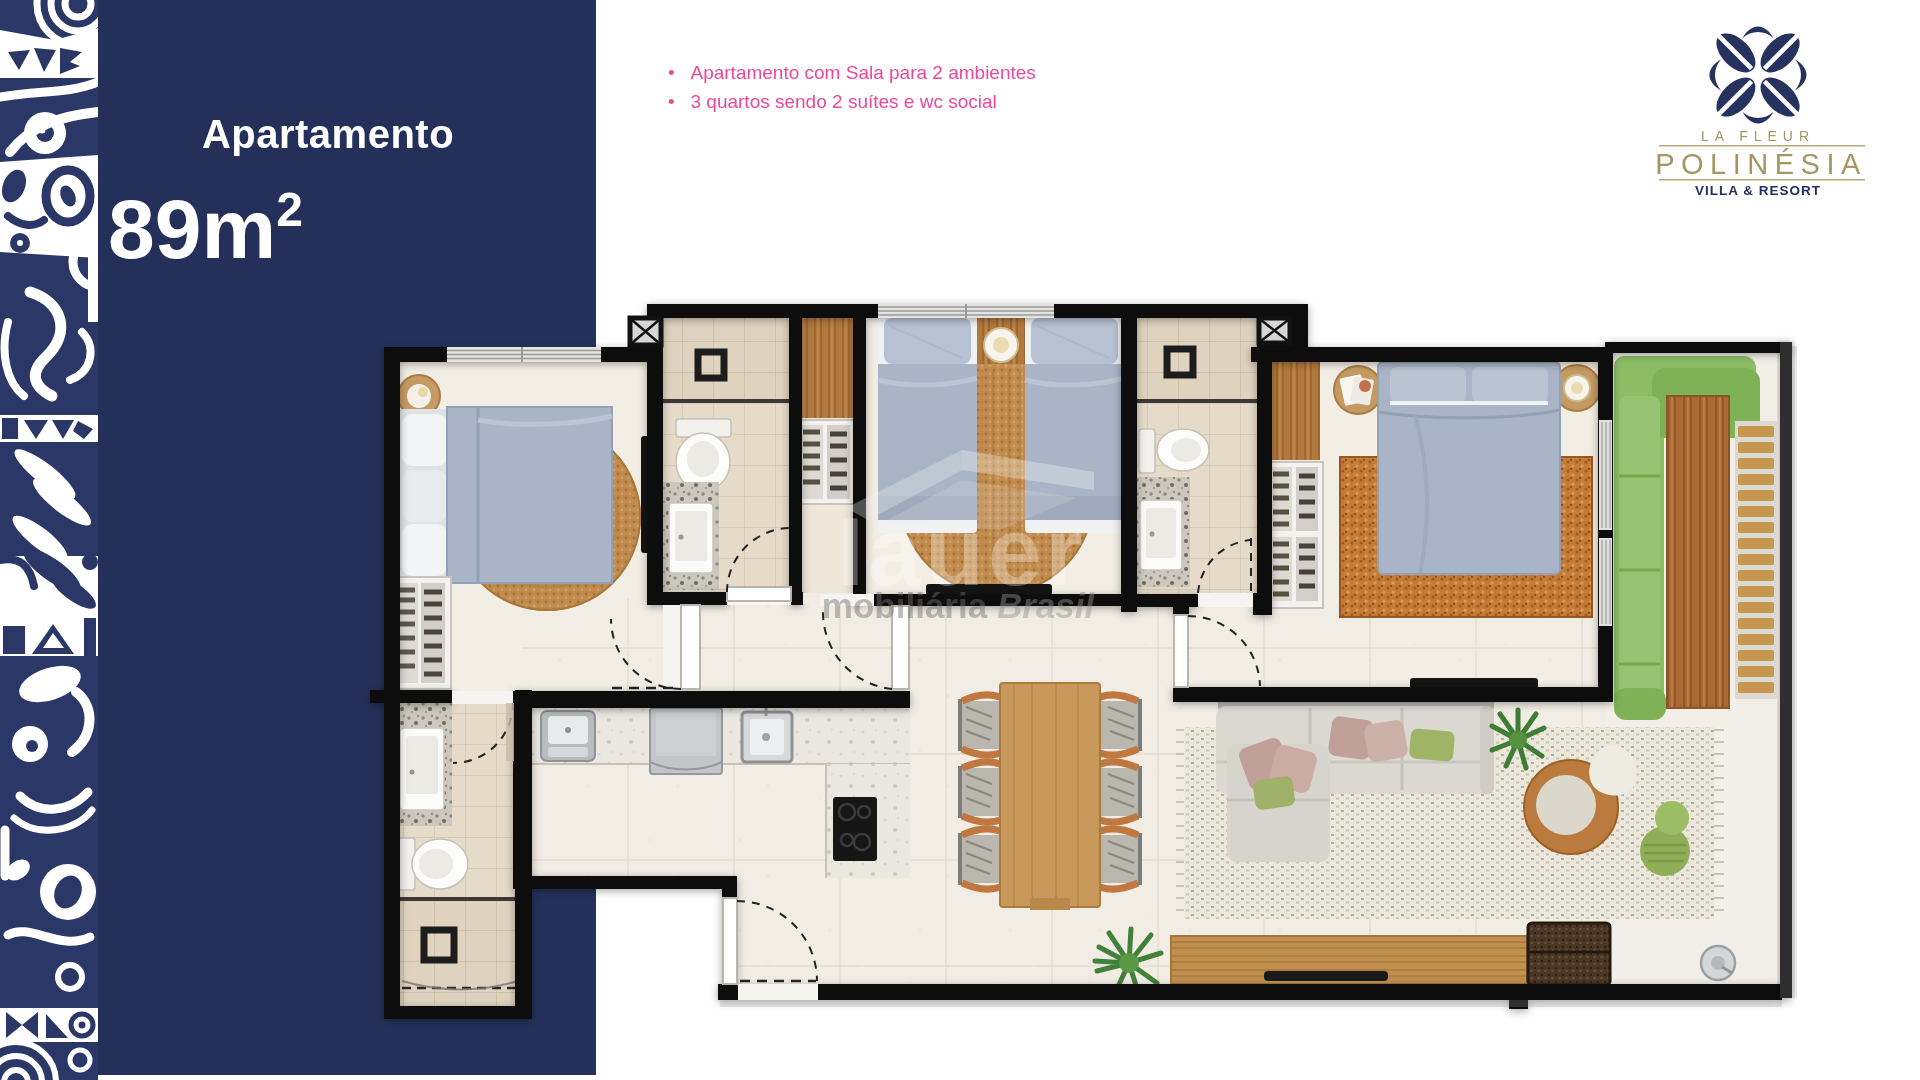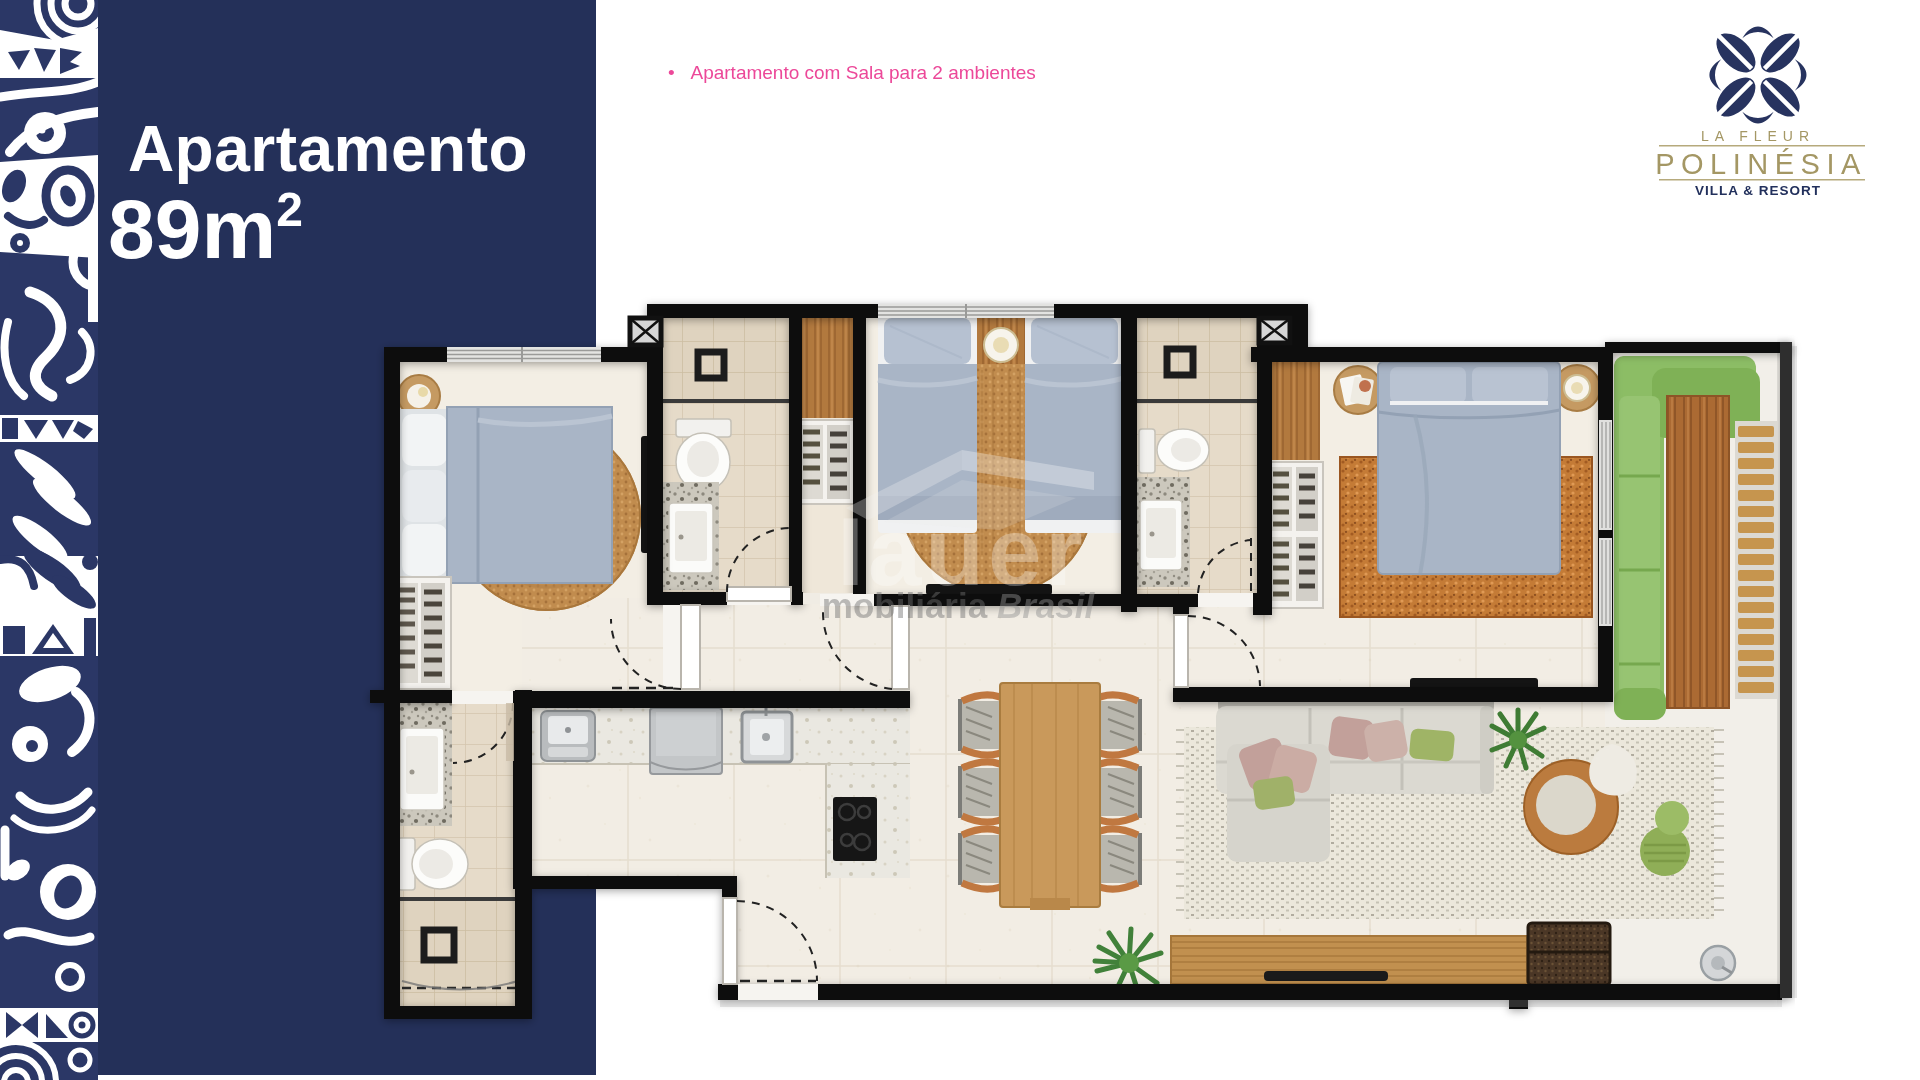--- a/index.html
+++ b/index.html
@@ -4,27 +4,28 @@
 html,body{margin:0;padding:0;width:1920px;height:1080px;overflow:hidden;background:#ffffff;
 font-family:"Liberation Sans",sans-serif;}
 #page{position:absolute;left:0;top:0;width:1920px;height:1080px;}
 .abs{position:absolute;}
 </style></head><body>
 <div id="page">
 
 <div class="abs" style="left:98px;top:0;width:498px;height:1075px;background:#243059;"></div>
 
 <div class="abs" style="left:98px;top:112px;width:460px;text-align:center;color:#ffffff;
-font-size:64px;font-weight:600;letter-spacing:0.5px;">Apartamento</div>
+font-size:40px;font-weight:600;letter-spacing:0.5px;">Apartamento</div>
 
 <div class="abs" style="left:108px;top:181px;width:460px;text-align:left;color:#ffffff;
 font-size:84px;font-weight:600;">89m<span style="font-size:48px;vertical-align:32px;">2</span></div>
 
 <div class="abs" style="left:668px;top:58px;color:#ec4899;font-size:19px;font-weight:500;line-height:29px;">
 <div>•&nbsp;&nbsp;&nbsp;Apartamento com Sala para 2 ambientes</div>
+<div>•&nbsp;&nbsp;&nbsp;3 quartos sendo 2 suítes e wc social</div>
 </div>
 
 <div class="abs" style="left:1612px;top:0;width:280px;height:230px;">
 <svg width="280" height="230" viewBox="0 0 280 230">
 
 <g transform="translate(146,75) scale(0.92)">
  <g id="ptl">
    <ellipse cx="24" cy="-24" rx="26" ry="15" fill="#27335f" transform="rotate(-45 24 -24)"></ellipse>
    <path d="M 7,-7 L 45,-45" stroke="#ffffff" stroke-width="5" fill="none"></path>
  </g>

